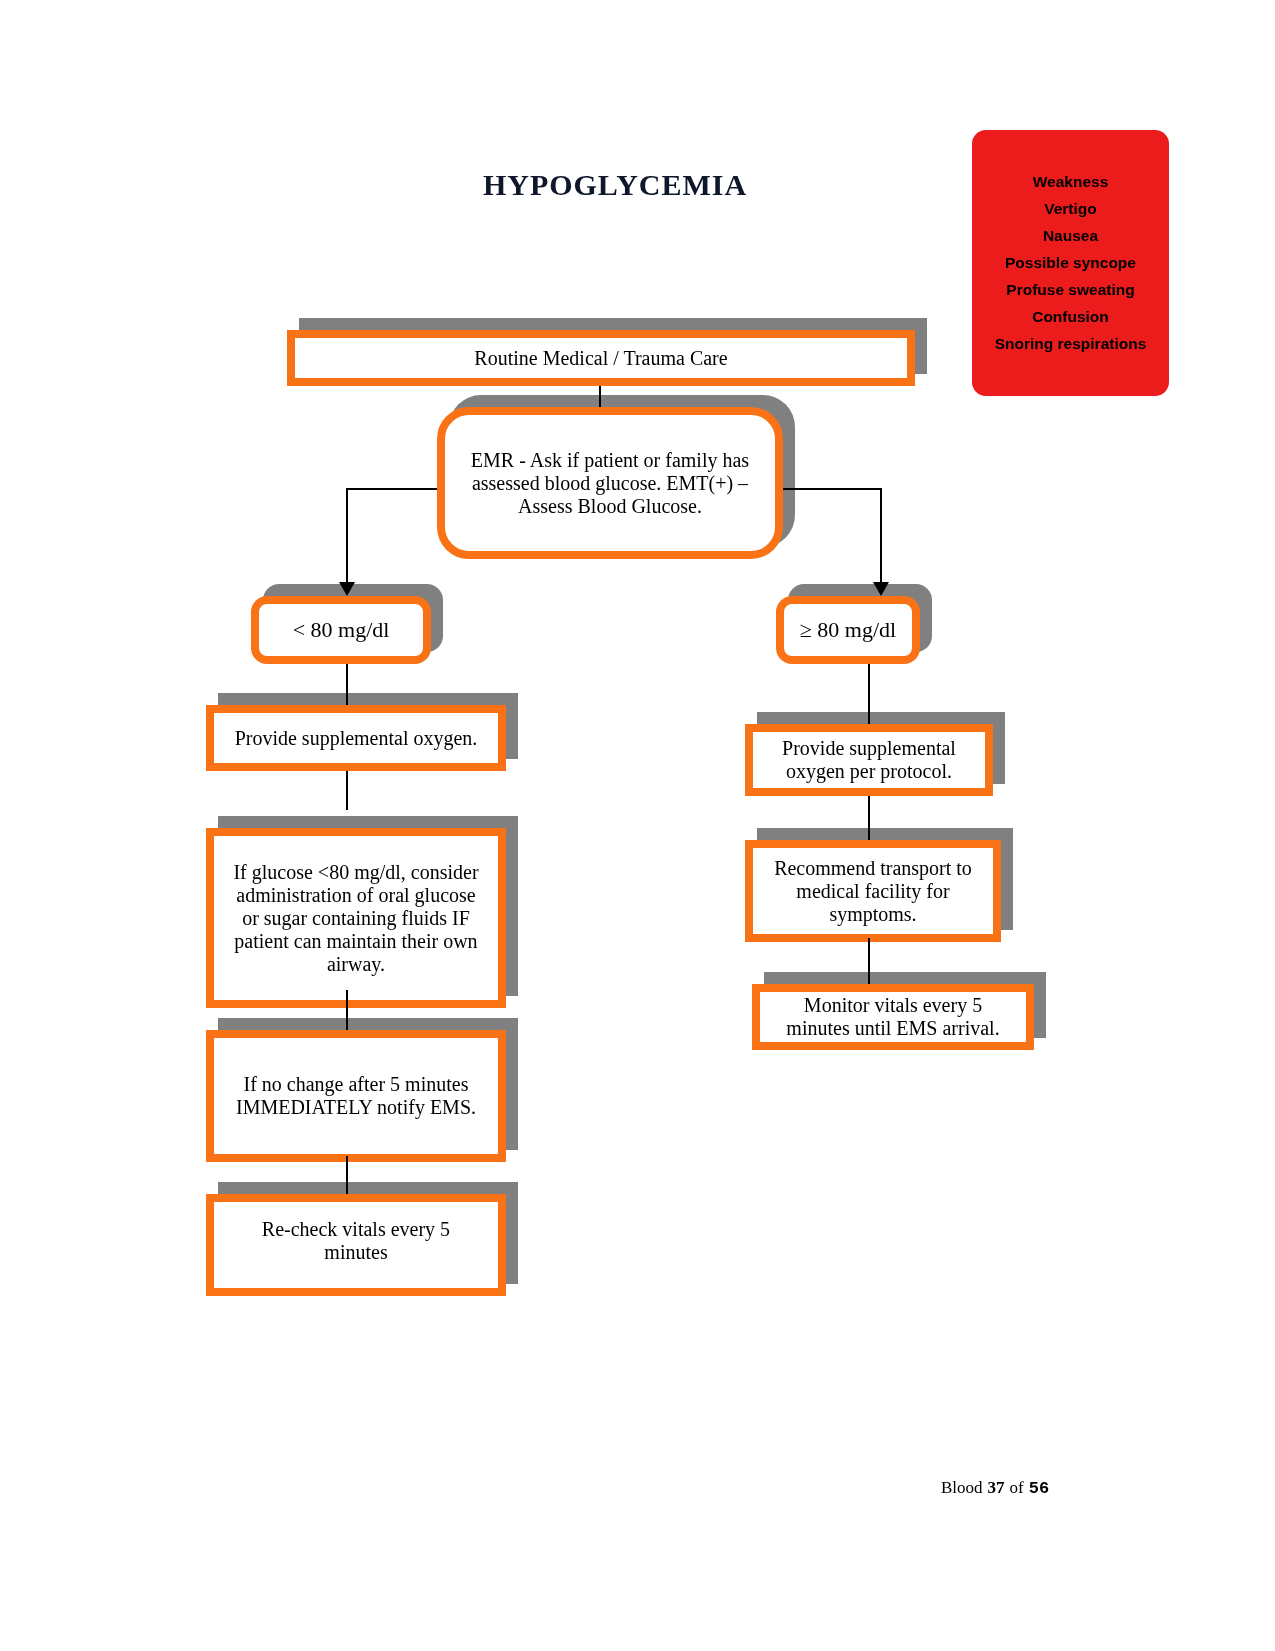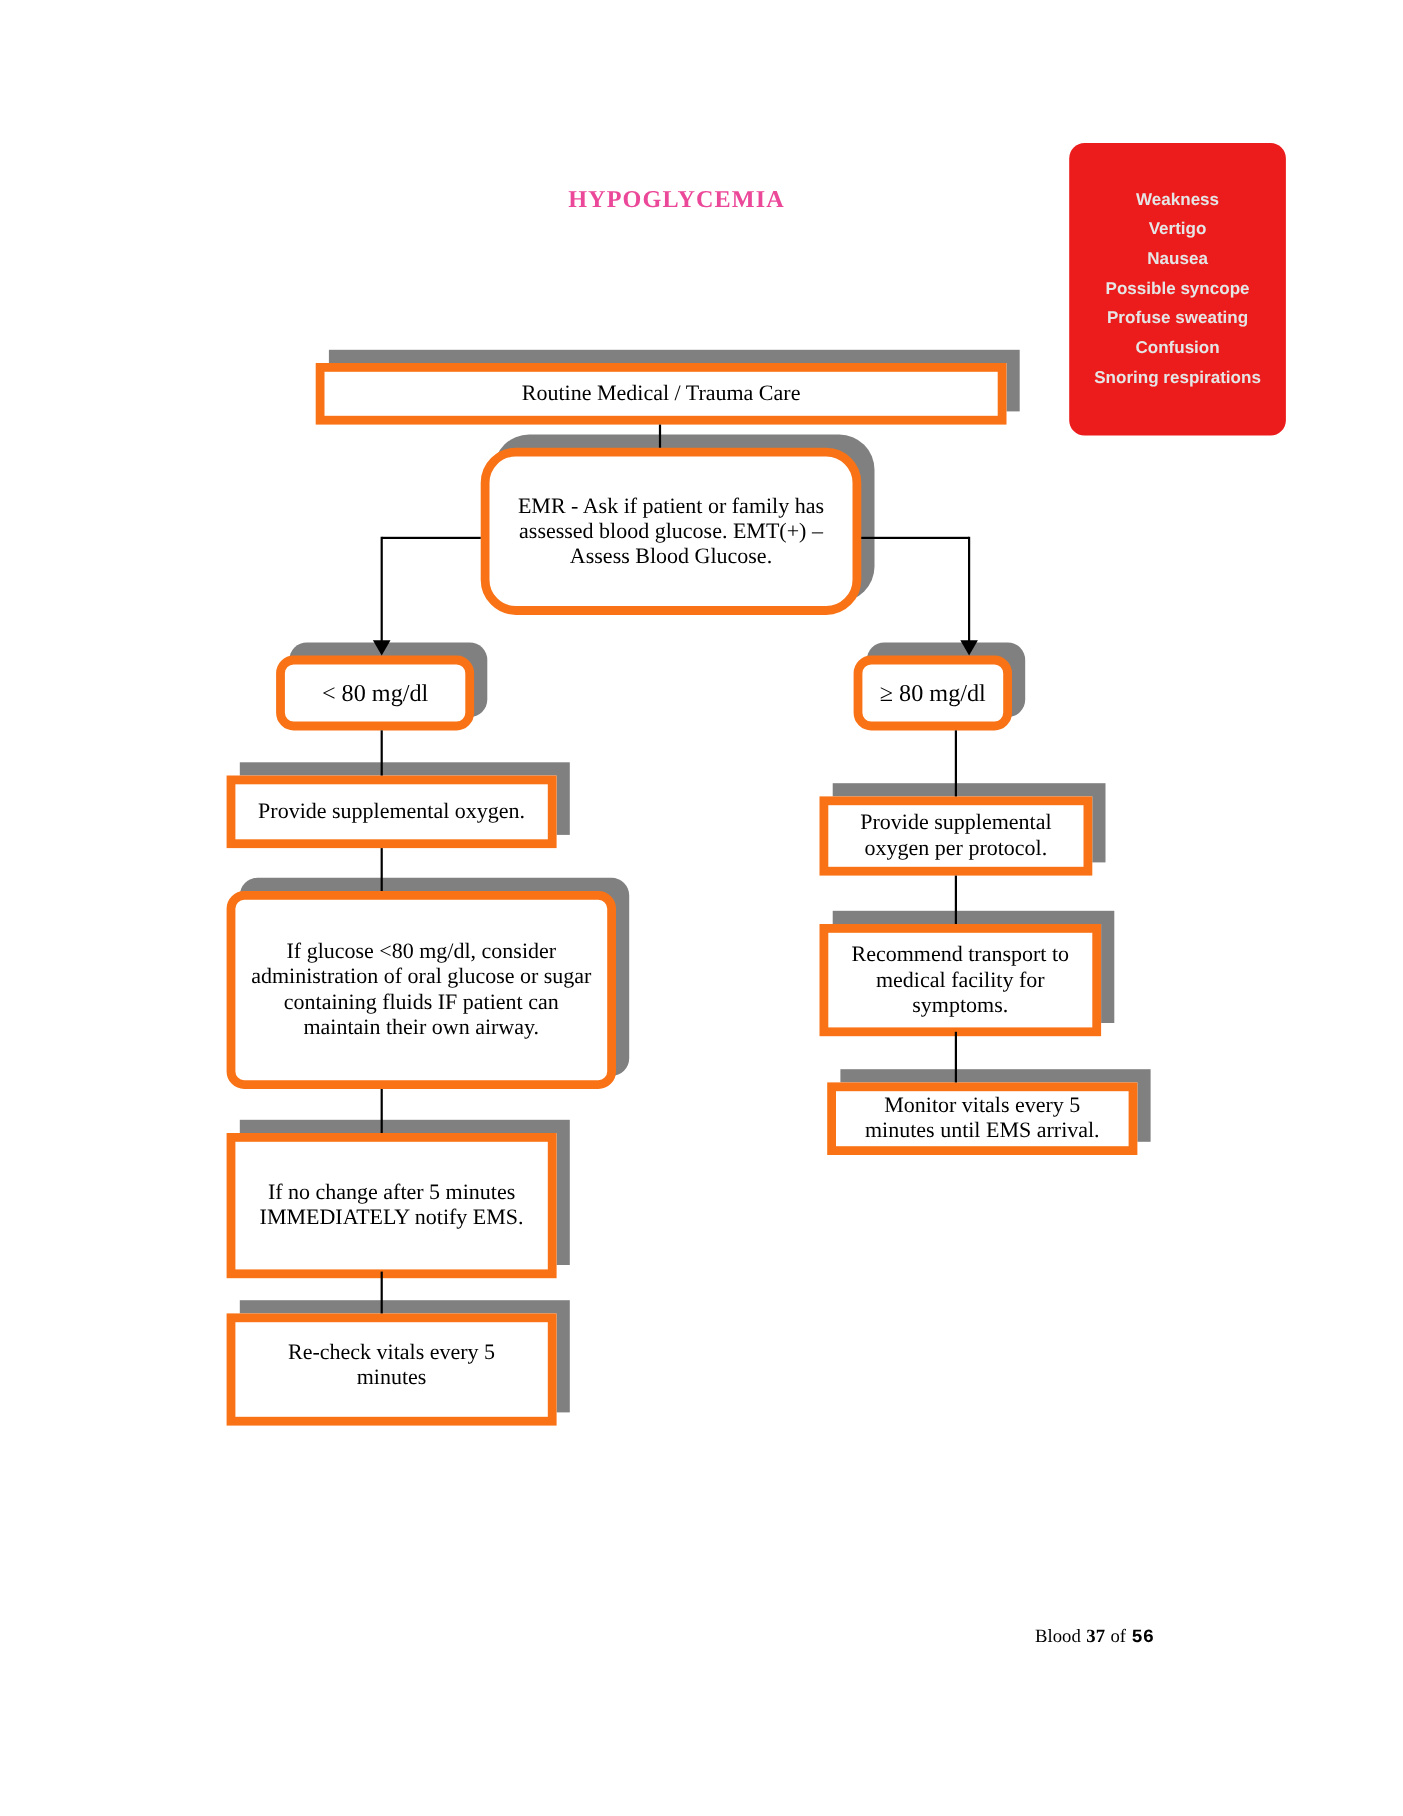--- a/index.html
+++ b/index.html
@@ -9,39 +9,39 @@
     height:1651px;
     background:#ffffff;
     font-family:"Liberation Serif", serif;
     color:#000;
     overflow:hidden;
   }
   .title{
     position:absolute;
     top:168px; left:0; width:1230px;
     text-align:center;
-    font-size:22px;
+    font-size:30px;
     font-weight:bold;
     letter-spacing:1px;
-    color:#ec4899;
+    color:#0f172a;
   }
   .symptoms{
     position:absolute;
     left:972px; top:130px;
     width:197px; height:266px;
     background:#ec1c1c;
     border-radius:14px;
     display:flex;
     flex-direction:column;
     justify-content:center;
     align-items:center;
     gap:9px;
     font-family:"Liberation Sans", sans-serif;
     font-weight:bold;
-    color:#e5e5e5;
+    color:#000000;
     font-size:15.5px;
     text-align:center;
     padding:6px 4px;
     box-sizing:border-box;
   }
   .fbox{
     position:absolute;
     background:#ffffff;
     border:8px solid #f97316;
     box-shadow:12px -12px 0 #808080;
@@ -91,21 +91,21 @@
   </div>
 
   <div class="fbox" style="left:287px; top:330px; width:628px; height:56px;">Routine Medical / Trauma Care</div>
 
   <div class="fbox rounded-lg" style="left:437px; top:407px; width:346px; height:152px; padding:12px 24px;">EMR - Ask if patient or family has assessed blood glucose. EMT(+) – Assess Blood Glucose.</div>
 
   <div class="fbox rounded-sm cond" style="left:251px; top:596px; width:180px; height:68px;">&lt; 80 mg/dl</div>
   <div class="fbox rounded-sm cond" style="left:776px; top:596px; width:144px; height:68px;">≥ 80 mg/dl</div>
 
   <div class="fbox" style="left:206px; top:705px; width:300px; height:66px;">Provide supplemental oxygen.</div>
-  <div class="fbox" style="left:206px; top:810px; width:354px; height:180px;border-radius:16px;">If glucose &lt;80 mg/dl, consider administration of oral glucose or sugar containing fluids IF patient can maintain their own airway.</div>
+  <div class="fbox" style="left:206px; top:828px; width:300px; height:180px;">If glucose &lt;80 mg/dl, consider administration of oral glucose or sugar containing fluids IF patient can maintain their own airway.</div>
   <div class="fbox" style="left:206px; top:1030px; width:300px; height:132px;">If no change after 5 minutes IMMEDIATELY notify EMS.</div>
   <div class="fbox" style="left:206px; top:1194px; width:300px; height:102px; align-items:flex-start; padding-top:16px;">Re-check vitals every 5 minutes</div>
 
   <div class="fbox" style="left:745px; top:724px; width:248px; height:72px;">Provide supplemental oxygen per protocol.</div>
   <div class="fbox" style="left:745px; top:840px; width:256px; height:102px;">Recommend transport to medical facility for symptoms.</div>
   <div class="fbox" style="left:752px; top:984px; width:282px; height:66px;">Monitor vitals every 5 minutes until EMS arrival.</div>
 
   <div class="line" style="left:599px; top:386px; width:2px; height:21px;"></div>
 
   <div class="line" style="left:347px; top:488px; width:90px; height:2px;"></div>

